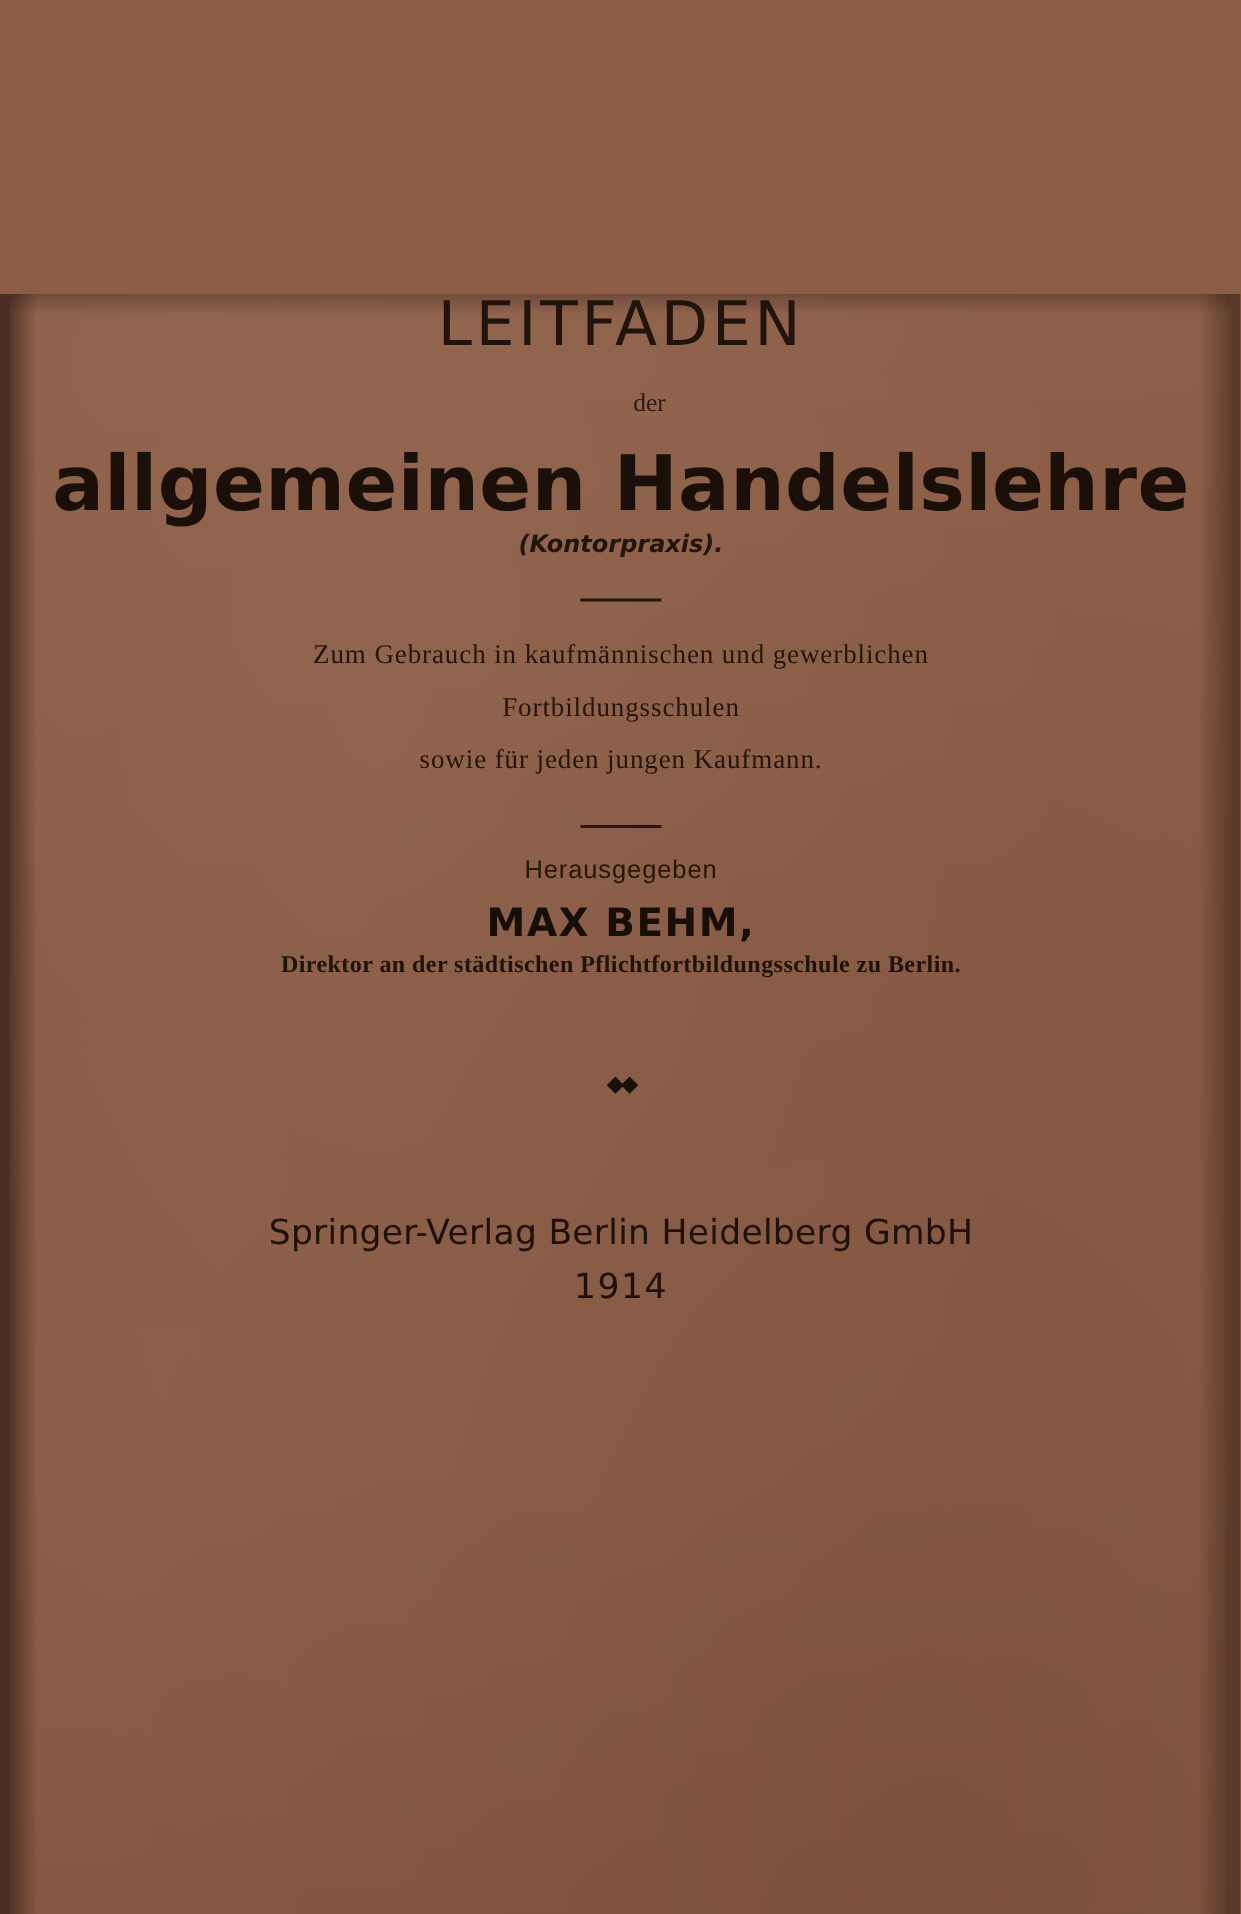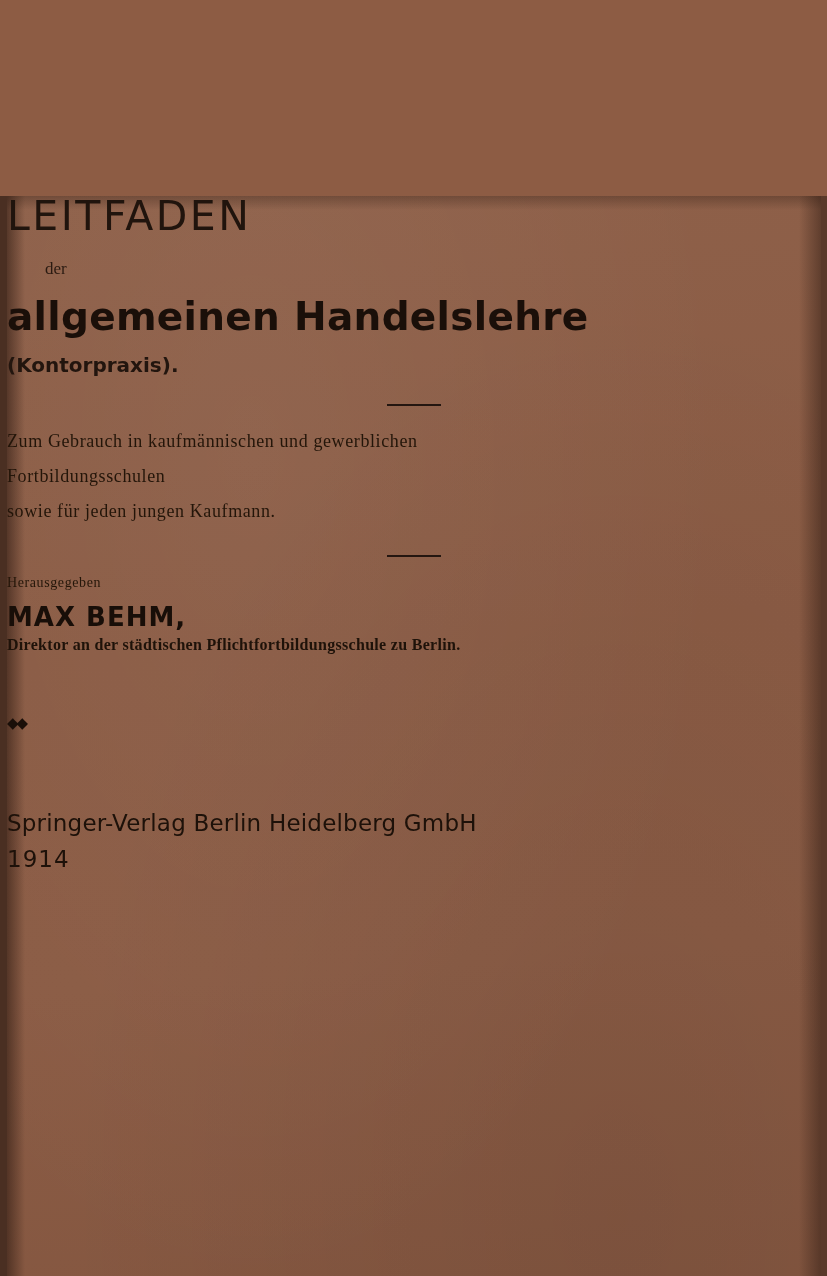--- a/index.html
+++ b/index.html
@@ -44,20 +44,21 @@
     position: absolute;
     top: 0; left: 0;
     width: 100%; height: 14px;
     background: linear-gradient(180deg, rgba(40,22,14,0.30), rgba(40,22,14,0));
     pointer-events: none;
   }
 
   .content {
     position: relative;
     width: 100%;
+    text-align: center;
   }
 
   .title-main {
     margin-top: 196px;
     font-family: "DejaVu Sans", sans-serif;
     font-size: 41px;
     letter-spacing: 2.5px;
     font-weight: 400;
     color: #20140d;
     line-height: 1;
@@ -65,32 +66,33 @@
   .title-der {
     margin-top: 22px;
     font-family: "Liberation Serif", serif;
     font-size: 17px;
     color: #2a1a11;
     padding-left: 38px;
   }
   .title-sub {
     margin-top: 18px;
     font-family: "DejaVu Sans", sans-serif;
-    font-size: 39px;
+    font-size: 51px;
     font-weight: bold;
     letter-spacing: 0.3px;
     color: #1a0f09;
     line-height: 1.05;
   }
   .title-paren {
-    margin-top: 15px;
-    font-family: "DejaVu Sans", sans-serif;
-    font-size: 20px;
+    margin-top: 2px;
+    font-family: "DejaVu Sans", sans-serif;
+    font-size: 16px;
     font-weight: bold;
     color: #22150e;
+    font-style: italic;
   }
 
   .rule {
     width: 54px;
     height: 2px;
     background: #241610;
     margin: 27px auto 0 auto;
     border: 0;
   }
   .rule.second {
@@ -104,22 +106,22 @@
     letter-spacing: 0.6px;
     color: #231509;
     line-height: 1.95;
   }
   .usage div {
     margin: 0;
   }
 
   .ed-label {
     margin-top: 18px;
-    font-family: Liberation Serif, serif;
-    font-size: 14px;
+    font-family: Liberation Sans, sans-serif;
+    font-size: 17px;
     letter-spacing: 0.6px;
     color: #241609;
   }
   .ed-von {
     margin-top: 10px;
     font-family: "Liberation Serif", serif;
     font-size: 15px;
     letter-spacing: 0.6px;
     color: #241609;
   }

